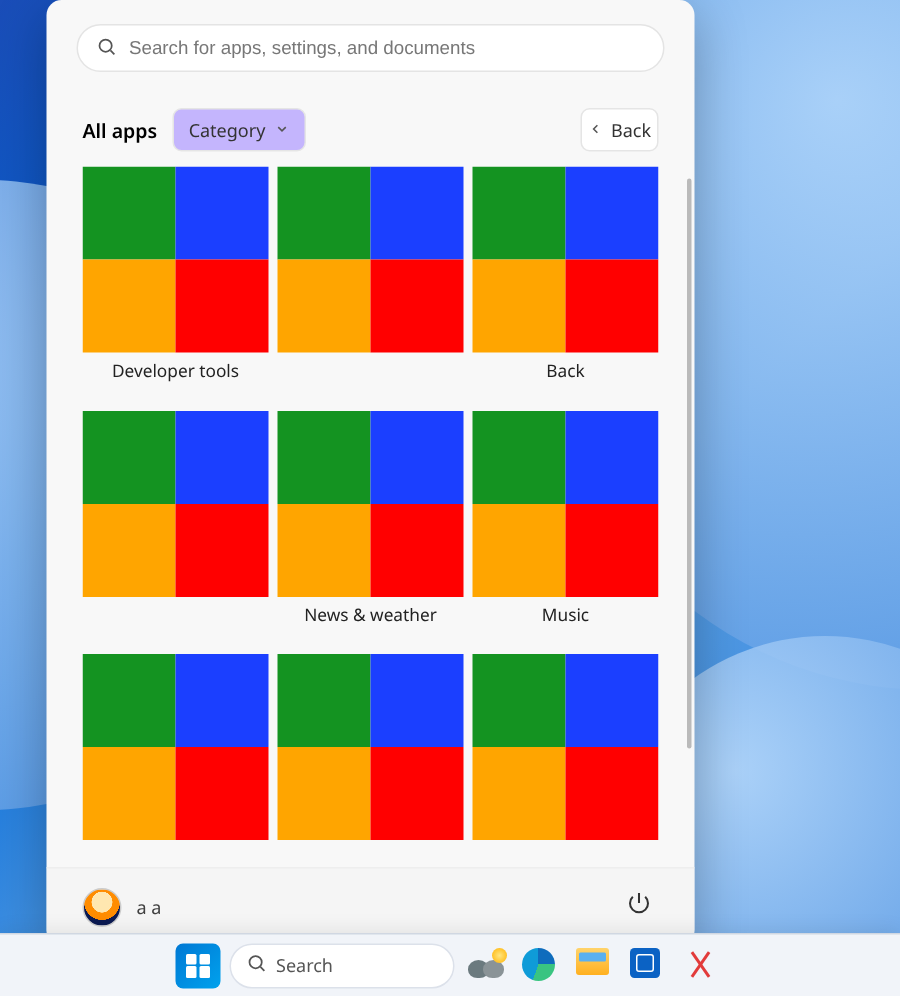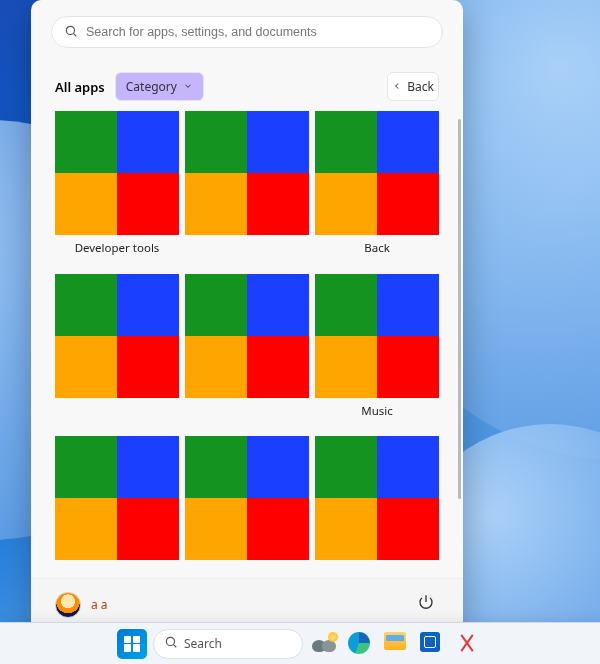--- a/index.html
+++ b/index.html
@@ -110,21 +110,21 @@
     background: #f5f5f5;
     display: flex; align-items: center;
     padding: 0 24px;
     gap: 10px;
   }
   .avatar {
     width: 26px; height: 26px; border-radius: 50%;
     background: radial-gradient(circle at 50% 35%, #ffe7b0 35%, #ff8c00 36% 60%, #0b1a52 61%);
     border: 1px solid #ccc;
   }
-  .user { font-size: 12px; color: #c2410c; }
+  .user { font-size: 12px; color: #404040; }
   .power { cursor: pointer; padding: 4px; display:flex; }
   .power svg { width: 18px; height: 18px; }
 
   
   .taskbar {
     position: absolute;
     left: 0; right: 0; bottom: 0;
     height: 42px;
     background: #f1f4f9;
     border-top: 1px solid #d0d7e2;
@@ -265,20 +265,21 @@
             <div class="q r"></div>
           </div>
       </div>
       <div class="cat">
         <div class="thumb">
             <div class="q g"></div>
             <div class="q b"></div>
             <div class="q o"></div>
             <div class="q r"></div>
           </div>
+        <div class="cat-label">News &amp; weather</div>
       </div>
       <div class="cat">
         <div class="thumb">
             <div class="q g"></div>
             <div class="q b"></div>
             <div class="q o"></div>
             <div class="q r"></div>
           </div>
         <div class="cat-label">Music</div>
       </div>

